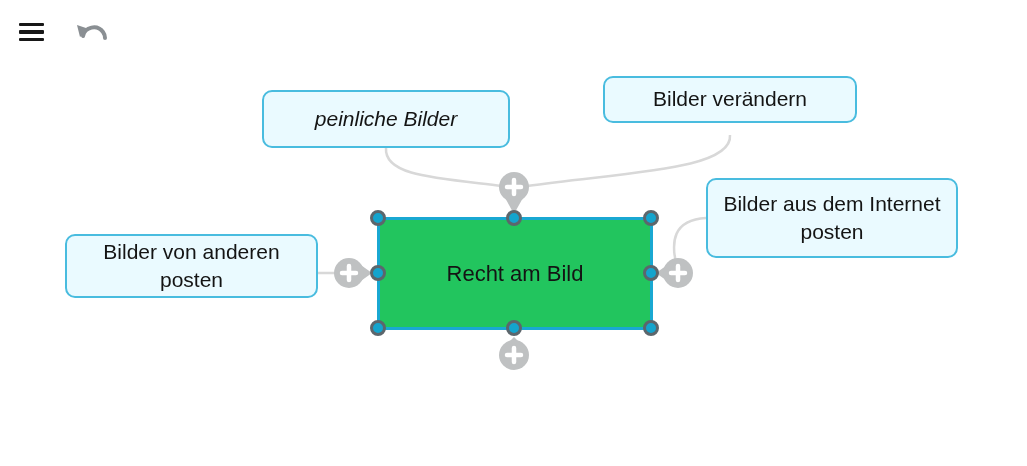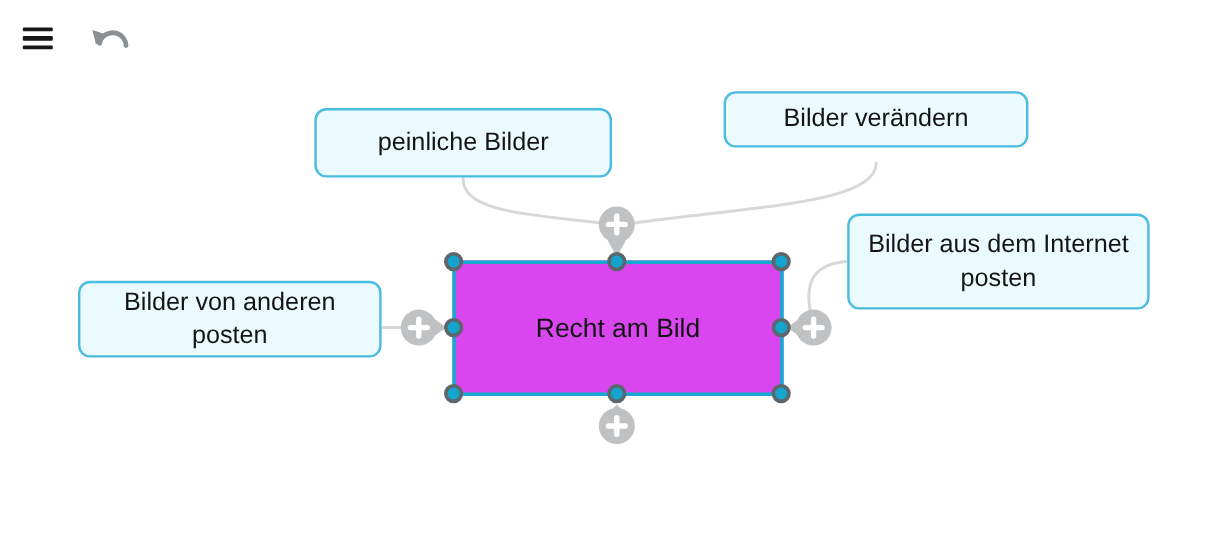--- a/index.html
+++ b/index.html
@@ -33,30 +33,30 @@
     box-sizing:border-box;
     border:2px solid #49bcdf;
     border-radius:10px;
     background:#eafaff;
     display:flex; align-items:center; justify-content:center;
     text-align:center;
     font-size:21px; line-height:1.35; color:#141414;
     padding:2px 8px;
     cursor:pointer;
   }
-  .box-tl { left:262px; top:90px;  width:248px; height:58px; }
+  .box-tl { left:262px; top:90px;  width:248px; height:58px;font-style:italic; }
   .box-tr { left:603px; top:76px;  width:254px; height:47px; }
   .box-l  { left:65px;  top:234px; width:253px; height:64px; }
   .box-r  { left:706px; top:178px; width:252px; height:80px;justify-content:center; }
 
   .central-node {
     position:absolute; z-index:3;
     box-sizing:border-box;
     left:377px; top:217px; width:276px; height:113px;
-    background:#d946ef;
+    background:#22c55e;
     border:3px solid #19a8d2;
     display:flex; align-items:center; justify-content:center;
     font-size:22px; color:#141414;
     cursor:pointer;
   }
 </style>
 </head>
 <body>
 
 <div class="canvas" data-interactable="false">

